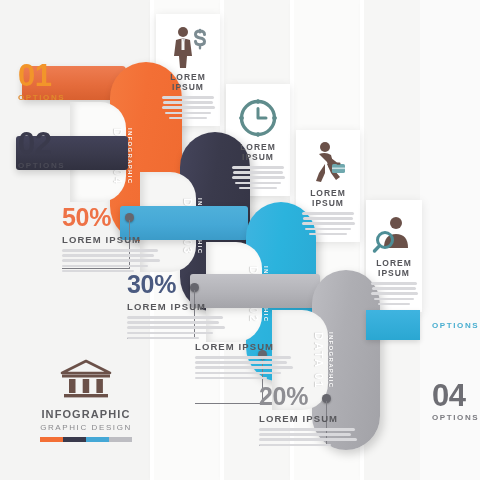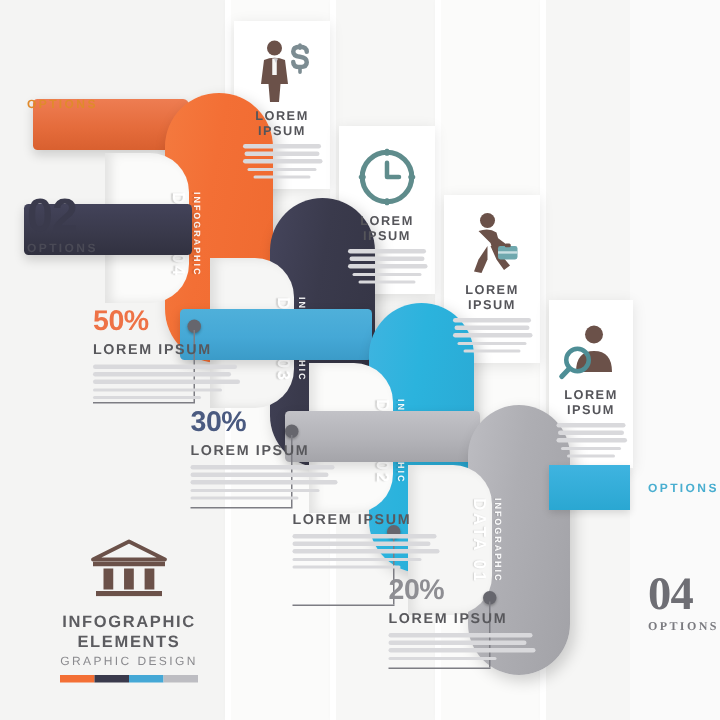--- a/index.html
+++ b/index.html
@@ -57,21 +57,21 @@
   .vlabel .small{font-size:6px;letter-spacing:1.3px;display:block;opacity:.95;font-weight:bold;}
   .vlabel .big{font-size:11.5px;letter-spacing:1.6px;display:block;font-weight:bold;}
 
   
   .optnum{position:absolute;text-align:left;}
   .optnum .n{font-size:31px;font-weight:bold;line-height:.9;letter-spacing:-.5px;}
   .optnum .t{font-size:8px;font-weight:bold;letter-spacing:1.6px;margin-top:3px;color:#6c6c70;}
 
   
   .callout{position:absolute;width:104px;}
-  .callout .pct{font-size:19px;font-weight:bold;line-height:1;letter-spacing:-.3px;}
+  .callout .pct{font-size:25px;font-weight:bold;line-height:1;letter-spacing:-.3px;}
   .callout .h{font-size:9.5px;font-weight:bold;letter-spacing:1.1px;color:#58585c;margin-top:4px;}
   .callout .body{margin-top:4px;}
   .lline{height:2.6px;border-radius:2px;background:#d9d9dc;margin-bottom:2.6px;}
 
   
   .conn{position:absolute;border-left:1px solid #7d7d83;}
   .conn-h{position:absolute;border-top:1px solid #7d7d83;}
   .dot{position:absolute;width:9px;height:9px;border-radius:50%;background:#66666d;
        box-shadow:0 1px 2px rgba(0,0,0,.3);}
 
@@ -184,30 +184,31 @@
     <div class="vlabel" style="left:334px;top:332px;transform:rotate(90deg);">
       <span class="small">INFOGRAPHIC</span>
       <span class="big">DATA 01</span>
     </div>
   </div>
 
   <div style="position:absolute;left:366px;top:310px;width:54px;height:30px;
        background:linear-gradient(180deg,#3fb4e0,#2aa7d2);box-shadow:0 2px 5px rgba(0,0,0,.13);"></div>
 
   <div class="optnum" style="left:18px;top:62px;">
+    <div class="n" style="color:#F2952A;">01</div>
     <div class="t" style="color:#E08A2C;">OPTIONS</div>
   </div>
   <div class="optnum" style="left:18px;top:130px;">
     <div class="n" style="color:#3A3A4C;">02</div>
     <div class="t" style="color:#4a4a56;">OPTIONS</div>
   </div>
   <div class="optnum" style="left:432px;top:318px;">
     <div class="t" style="color:#49aed0;">OPTIONS</div>
   </div>
-  <div class="optnum" style="left:432px;top:382px;font-family:Liberation Serif, serif;">
+  <div class="optnum" style="left:432px;top:382px;">
     <div class="n" style="color:#6E6E74;">04</div>
     <div class="t" style="color:#7b7b80;">OPTIONS</div>
   </div>
 
   <div class="dot" style="left:125px;top:213px;"></div>
   <div class="conn" style="left:129px;top:220px;height:48px;"></div>
   <div class="conn-h" style="left:62px;top:268px;width:68px;"></div>
   <div class="callout" style="left:62px;top:205px;">
     <div class="pct" style="color:#EE7246;">50%</div>
     <div class="h">LOREM IPSUM</div>
@@ -352,21 +353,20 @@
       <svg width="56" height="46" viewBox="0 0 56 46">
         <path d="M28 3 L52 15 H4 Z" fill="none" stroke="#6B5149" stroke-width="2.6" stroke-linejoin="round"></path>
         <rect x="4" y="16.5" width="48" height="3" fill="#6B5149"></rect>
         <rect x="11" y="21" width="6.5" height="14" fill="#6B5149"></rect>
         <rect x="24.7" y="21" width="6.5" height="14" fill="#6B5149"></rect>
         <rect x="38.4" y="21" width="6.5" height="14" fill="#6B5149"></rect>
         <rect x="6" y="36" width="44" height="3.4" fill="#6B5149"></rect>
       </svg>
     </div>
     <div class="lt1">INFOGRAPHIC</div>
-    <div class="lt1">ELEMENTS</div>
     <div class="lt2">GRAPHIC DESIGN</div>
     <div class="swatch">
       <i style="background:#F36F35;"></i>
       <i style="background:#3A3A4C;"></i>
       <i style="background:#45A8D6;"></i>
       <i style="background:#BDBDC2;"></i>
     </div>
   </div>
 
 </div>

